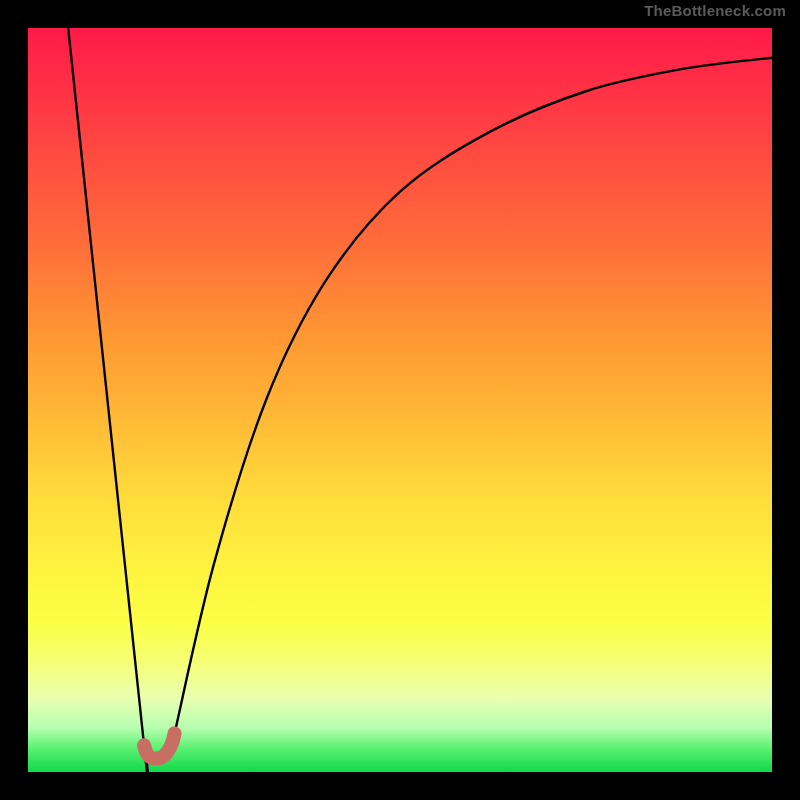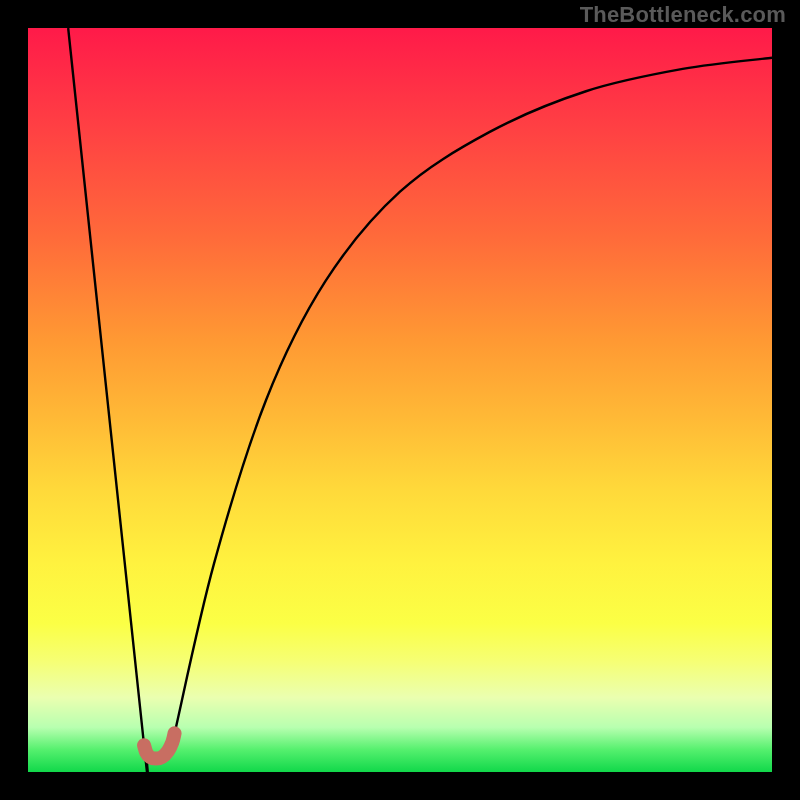--- a/index.html
+++ b/index.html
@@ -14,21 +14,21 @@
     position: relative;
     width: 800px;
     height: 800px;
     background: #000;
   }
   .watermark {
     position: absolute;
     top: 2px;
     right: 14px;
     font-family: Arial, Helvetica, sans-serif;
-    font-size: 22px;
+    font-size: 15px;
     font-weight: 600;
     color: #5a5a5a;
     letter-spacing: 0.2px;
     z-index: 10;
   }
   .plot-outer {
     position: absolute;
     left: 28px;
     top: 28px;
     width: 744px;

